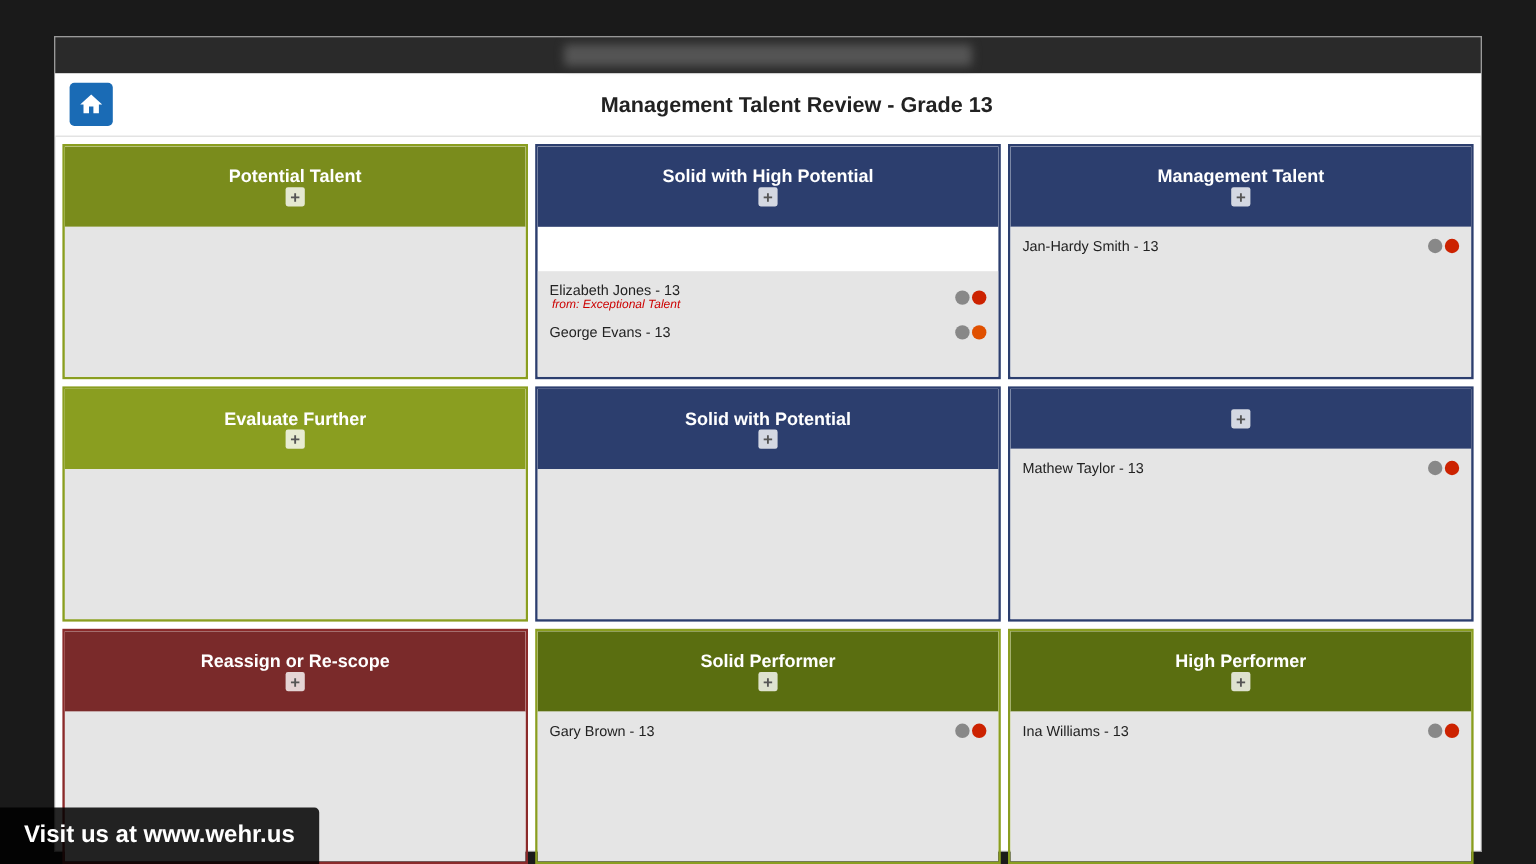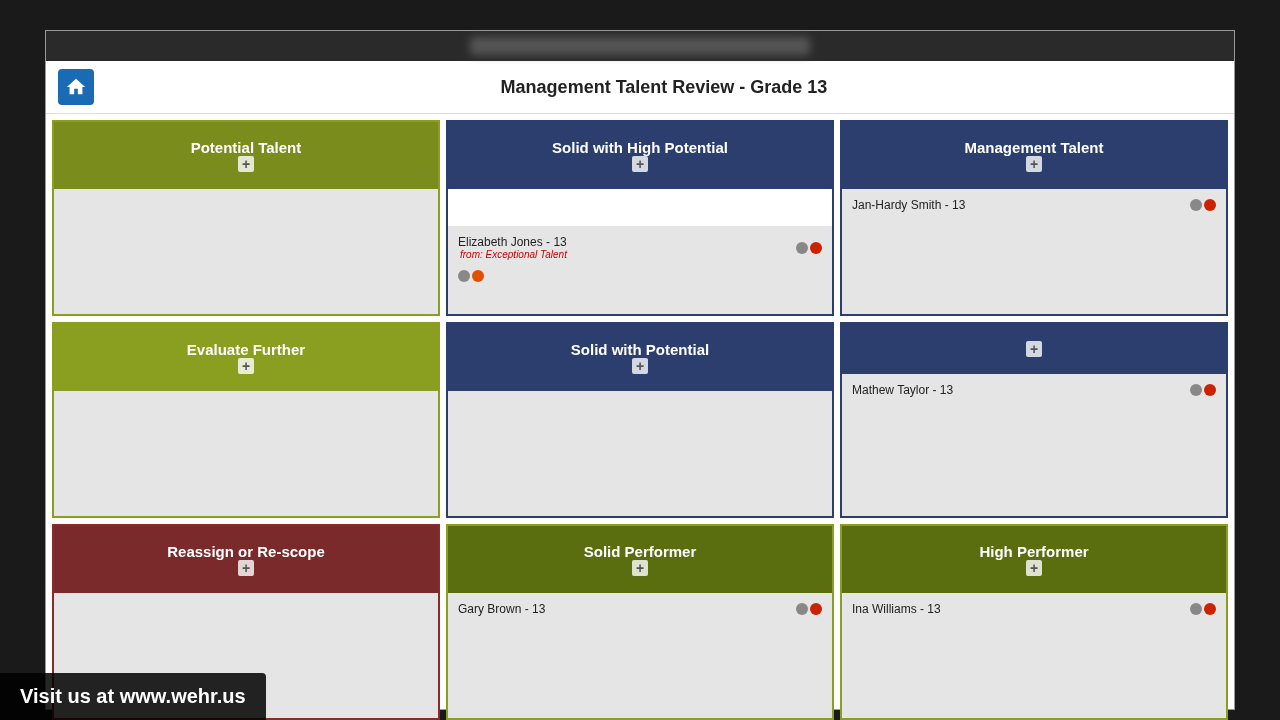--- a/index.html
+++ b/index.html
@@ -215,20 +215,21 @@
                 <div class="person-name-main">Elizabeth Jones - 13</div>
                 <div class="person-sub">from: Exceptional Talent</div>
               </div>
               <div class="status-dots">
                 <div class="dot dot-gray"></div>
                 <div class="dot dot-red"></div>
               </div>
             </div>
           </div>
           <div class="person-row">
+            <div class="person-name">George Evans - 13</div>
             <div class="status-dots">
               <div class="dot dot-gray"></div>
               <div class="dot dot-orange"></div>
             </div>
           </div>
         </div>
       </div>
       <div class="cell" style="border: 2px solid rgb(44, 62, 110);">
         <div class="cell-header" style="background: rgb(44, 62, 110);">
           <div class="cell-header-title">Management Talent</div>

